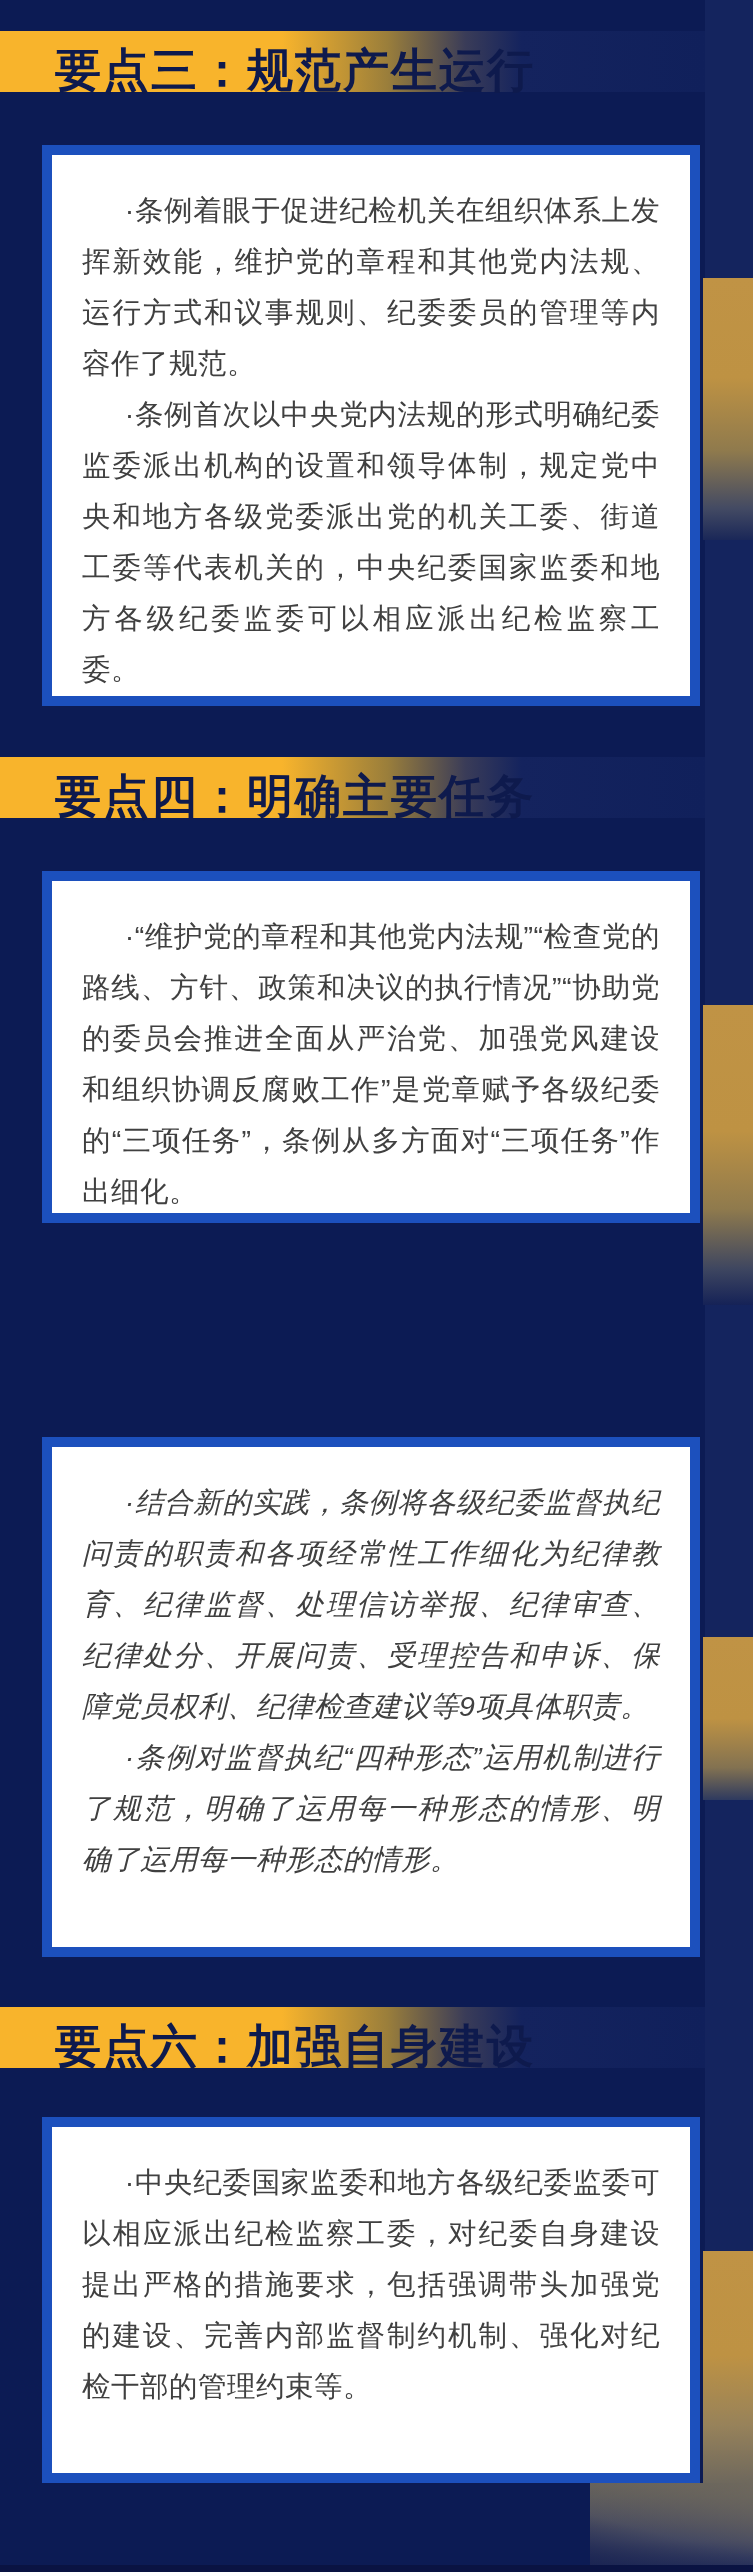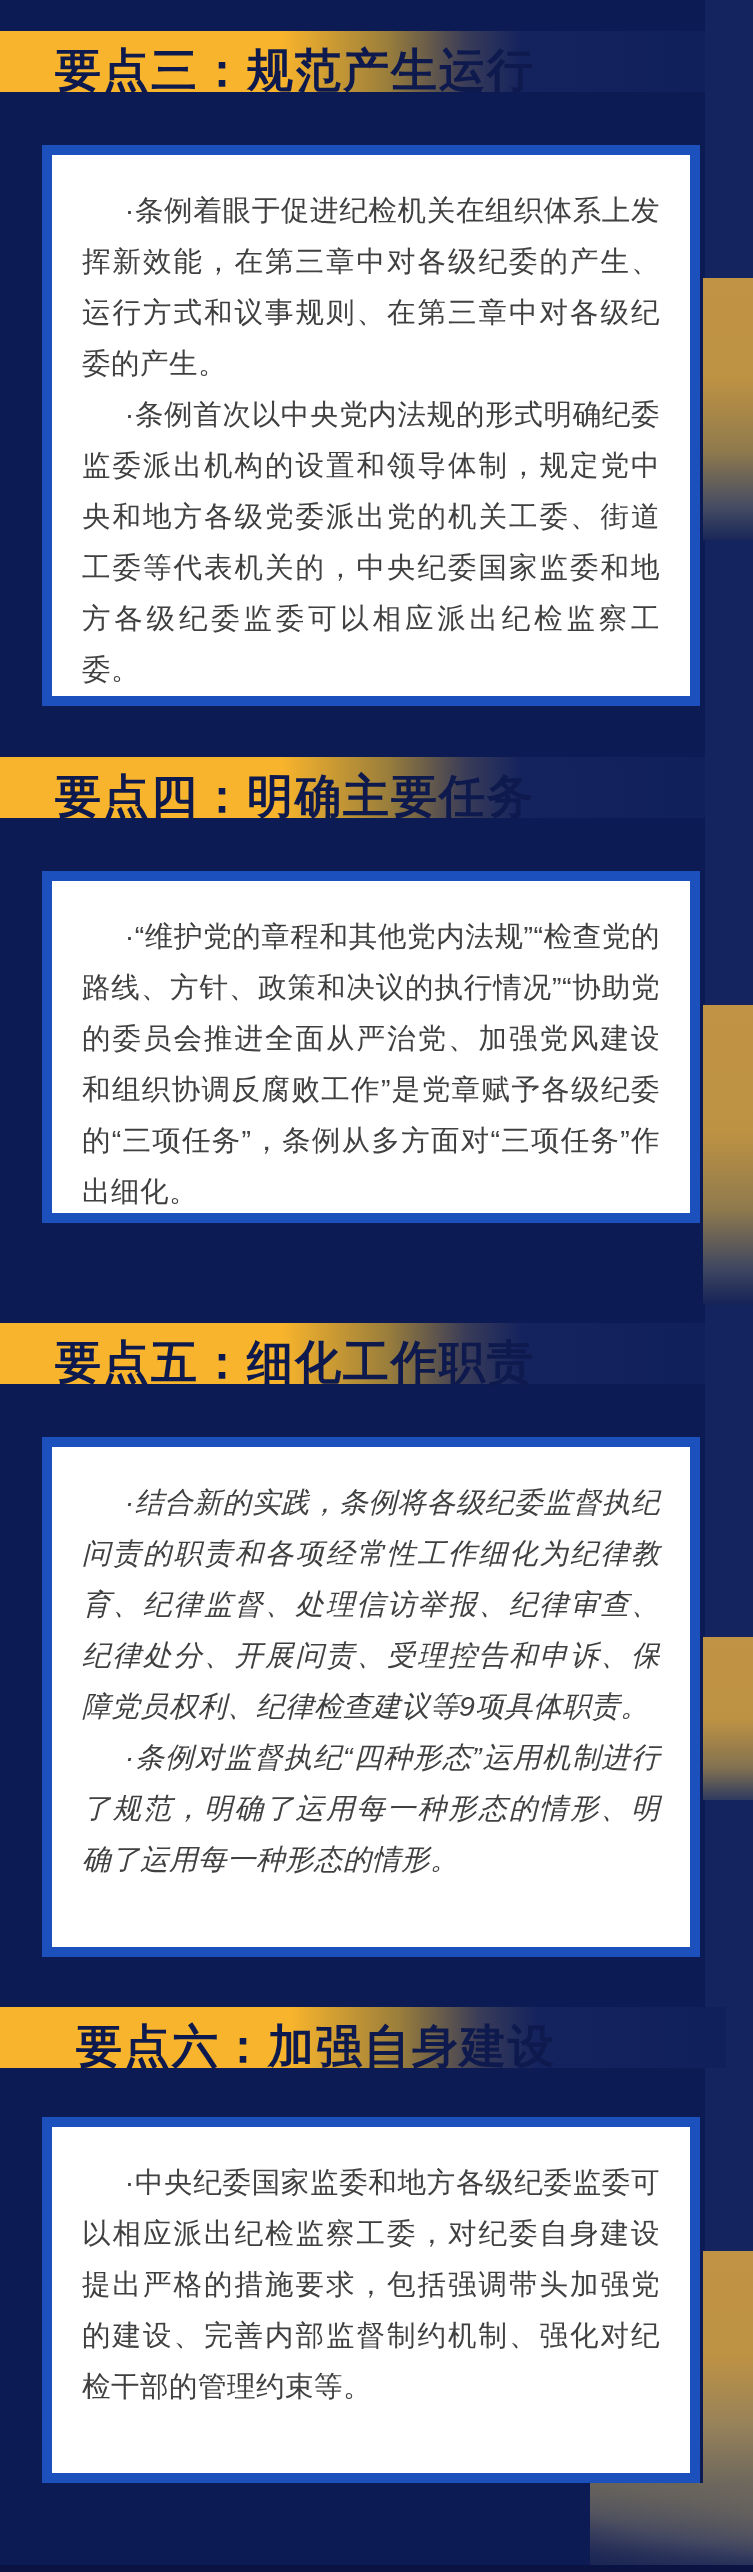--- a/index.html
+++ b/index.html
@@ -47,21 +47,21 @@
   }
   
   .banner{
     position:absolute;
     left:0;width:705px;height:61px;
     background:linear-gradient(90deg,#F8B42C 0%,#F8B42C 40%,#9A7E3B 55%,#3A3C58 66%,#14235E 74%,#10205B 100%);
   }
   .banner.b1{top:31px;}
   .banner.b2{top:757px;}
   .banner.b3{top:1323px;}
-  .banner.b4{top:2007px;padding-left:21px;}
+  .banner.b4{top:2007px;}
   .banner h2{
     margin:0;
     padding-left:55px;
     line-height:79px;
     font-size:46px;
     font-weight:bold;
     letter-spacing:2px;
     color:#0E1A4D;
   }
   
@@ -99,34 +99,31 @@
   <div class="gold-accent a2"></div>
   <div class="gold-accent a3"></div>
   <div class="gold-accent a4"></div>
   <div class="gray-bottom-block"></div>
   <div class="bottom-strip"></div>
 
   <div class="banner b1">
     <h2>要点三：规范产生运行</h2>
   </div>
   <div class="card c1">
-    <p>·条例着眼于促进纪检机关在组织体系上发挥新效能，在第三章中对各级纪委的产生、运行方式和议事规则、在第三章中对各级纪委的产生。</p>
+    <p>·条例着眼于促进纪检机关在组织体系上发挥新效能，维护党的章程和其他党内法规、运行方式和议事规则、纪委委员的管理等内容作了规范。</p>
     <p>·条例首次以中央党内法规的形式明确纪委监委派出机构的设置和领导体制，规定党中央和地方各级党委派出党的机关工委、街道工委等代表机关的，中央纪委国家监委和地方各级纪委监委可以相应派出纪检监察工委。</p>
   </div>
 
   <div class="banner b2">
     <h2>要点四：明确主要任务</h2>
   </div>
   <div class="card c2">
     <p>·“维护党的章程和其他党内法规”“检查党的路线、方针、政策和决议的执行情况”“协助党的委员会推进全面从严治党、加强党风建设和组织协调反腐败工作”是党章赋予各级纪委的“三项任务”，条例从多方面对“三项任务”作出细化。</p>
   </div>
 
-  <div class="banner b3">
-    <h2>要点五：细化工作职责</h2>
-  </div>
   <div class="card c3">
     <p>·结合新的实践，条例将各级纪委监督执纪问责的职责和各项经常性工作细化为纪律教育、纪律监督、处理信访举报、纪律审查、纪律处分、开展问责、受理控告和申诉、保障党员权利、纪律检查建议等9项具体职责。</p>
     <p>·条例对监督执纪“四种形态”运用机制进行了规范，明确了运用每一种形态的情形、明确了运用每一种形态的情形。</p>
   </div>
 
   <div class="banner b4">
     <h2>要点六：加强自身建设</h2>
   </div>
   <div class="card c4">
     <p>·中央纪委国家监委和地方各级纪委监委可以相应派出纪检监察工委，对纪委自身建设提出严格的措施要求，包括强调带头加强党的建设、完善内部监督制约机制、强化对纪检干部的管理约束等。</p>

